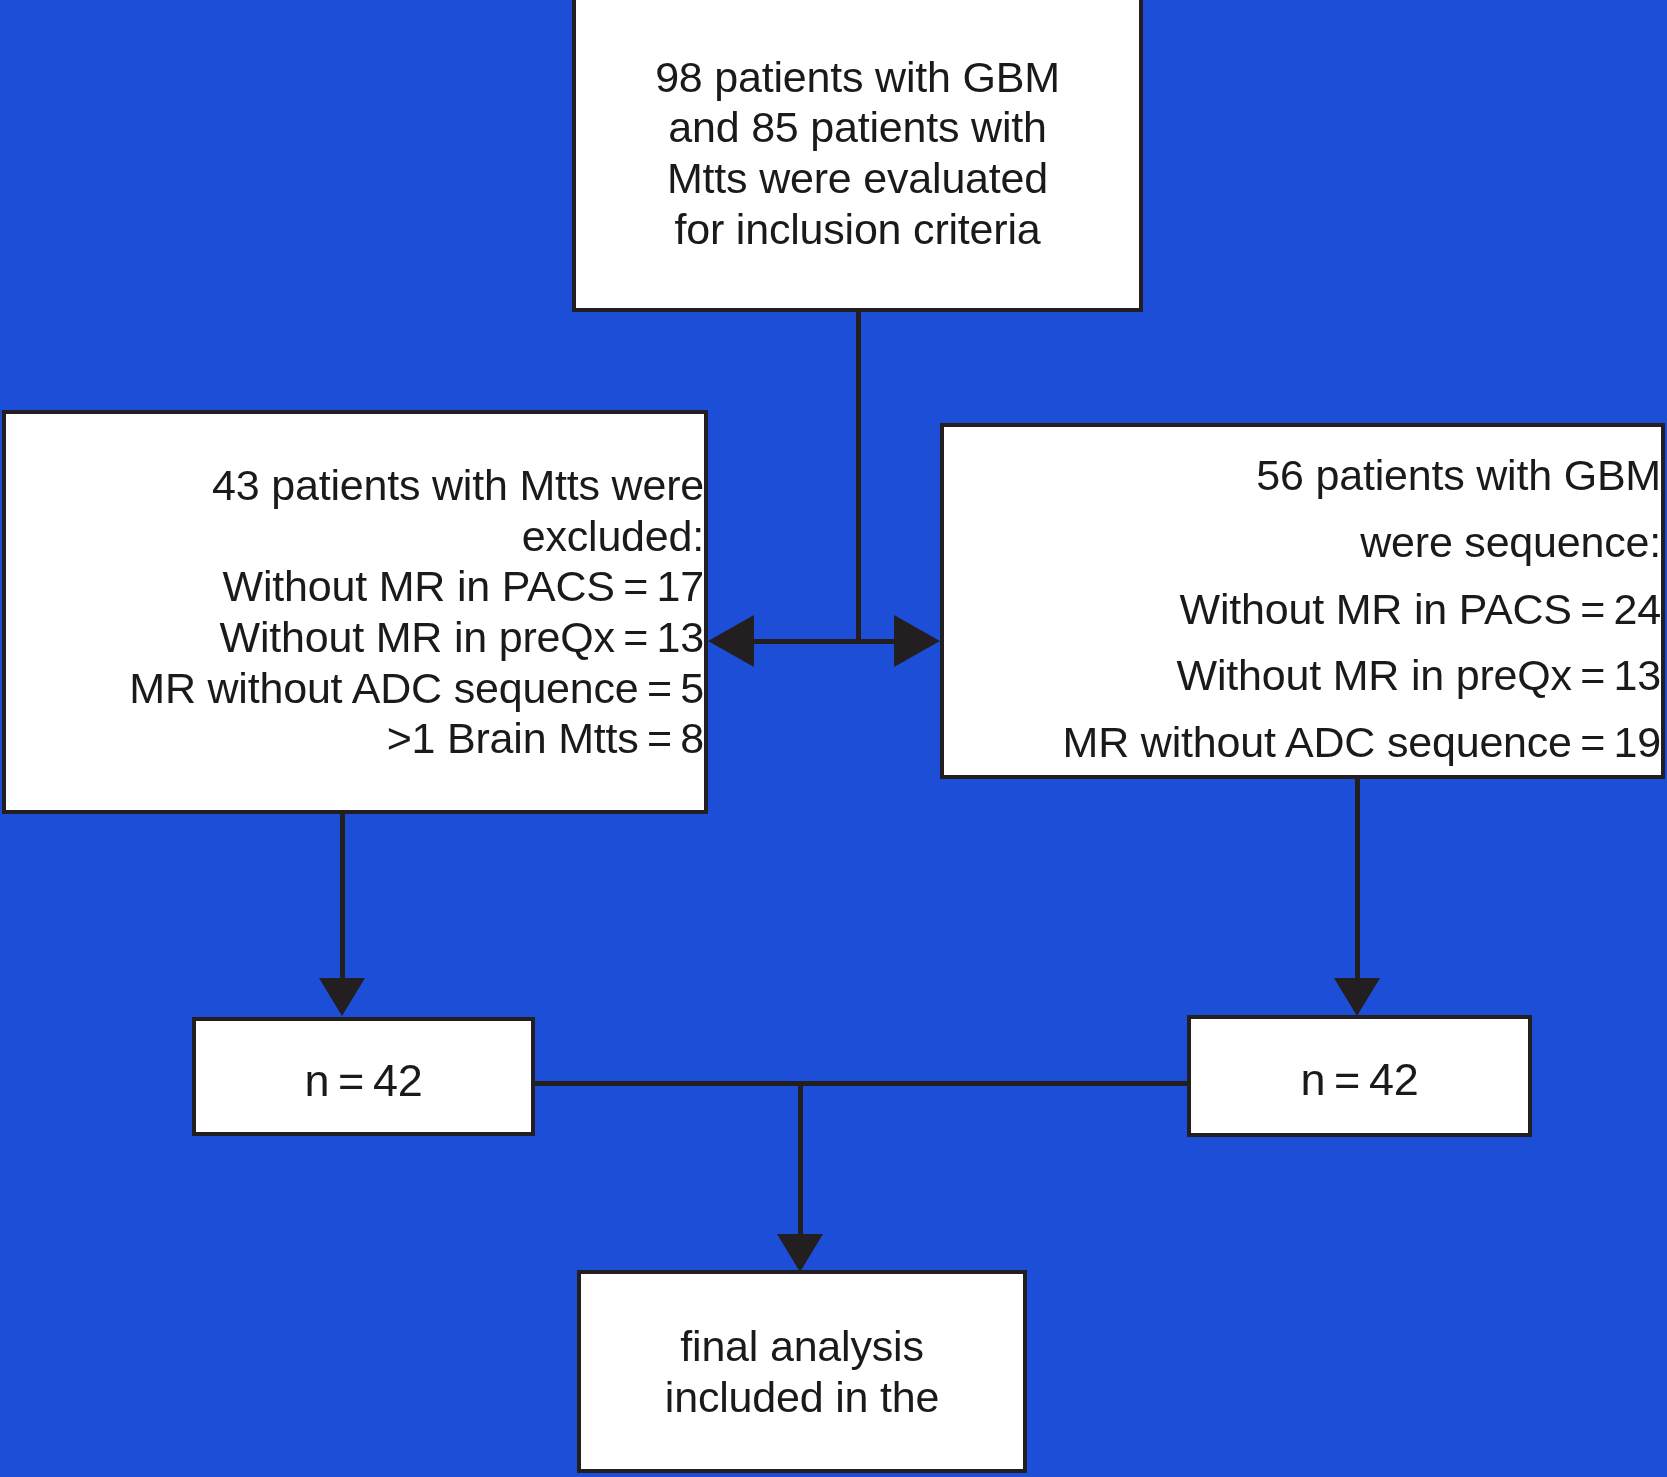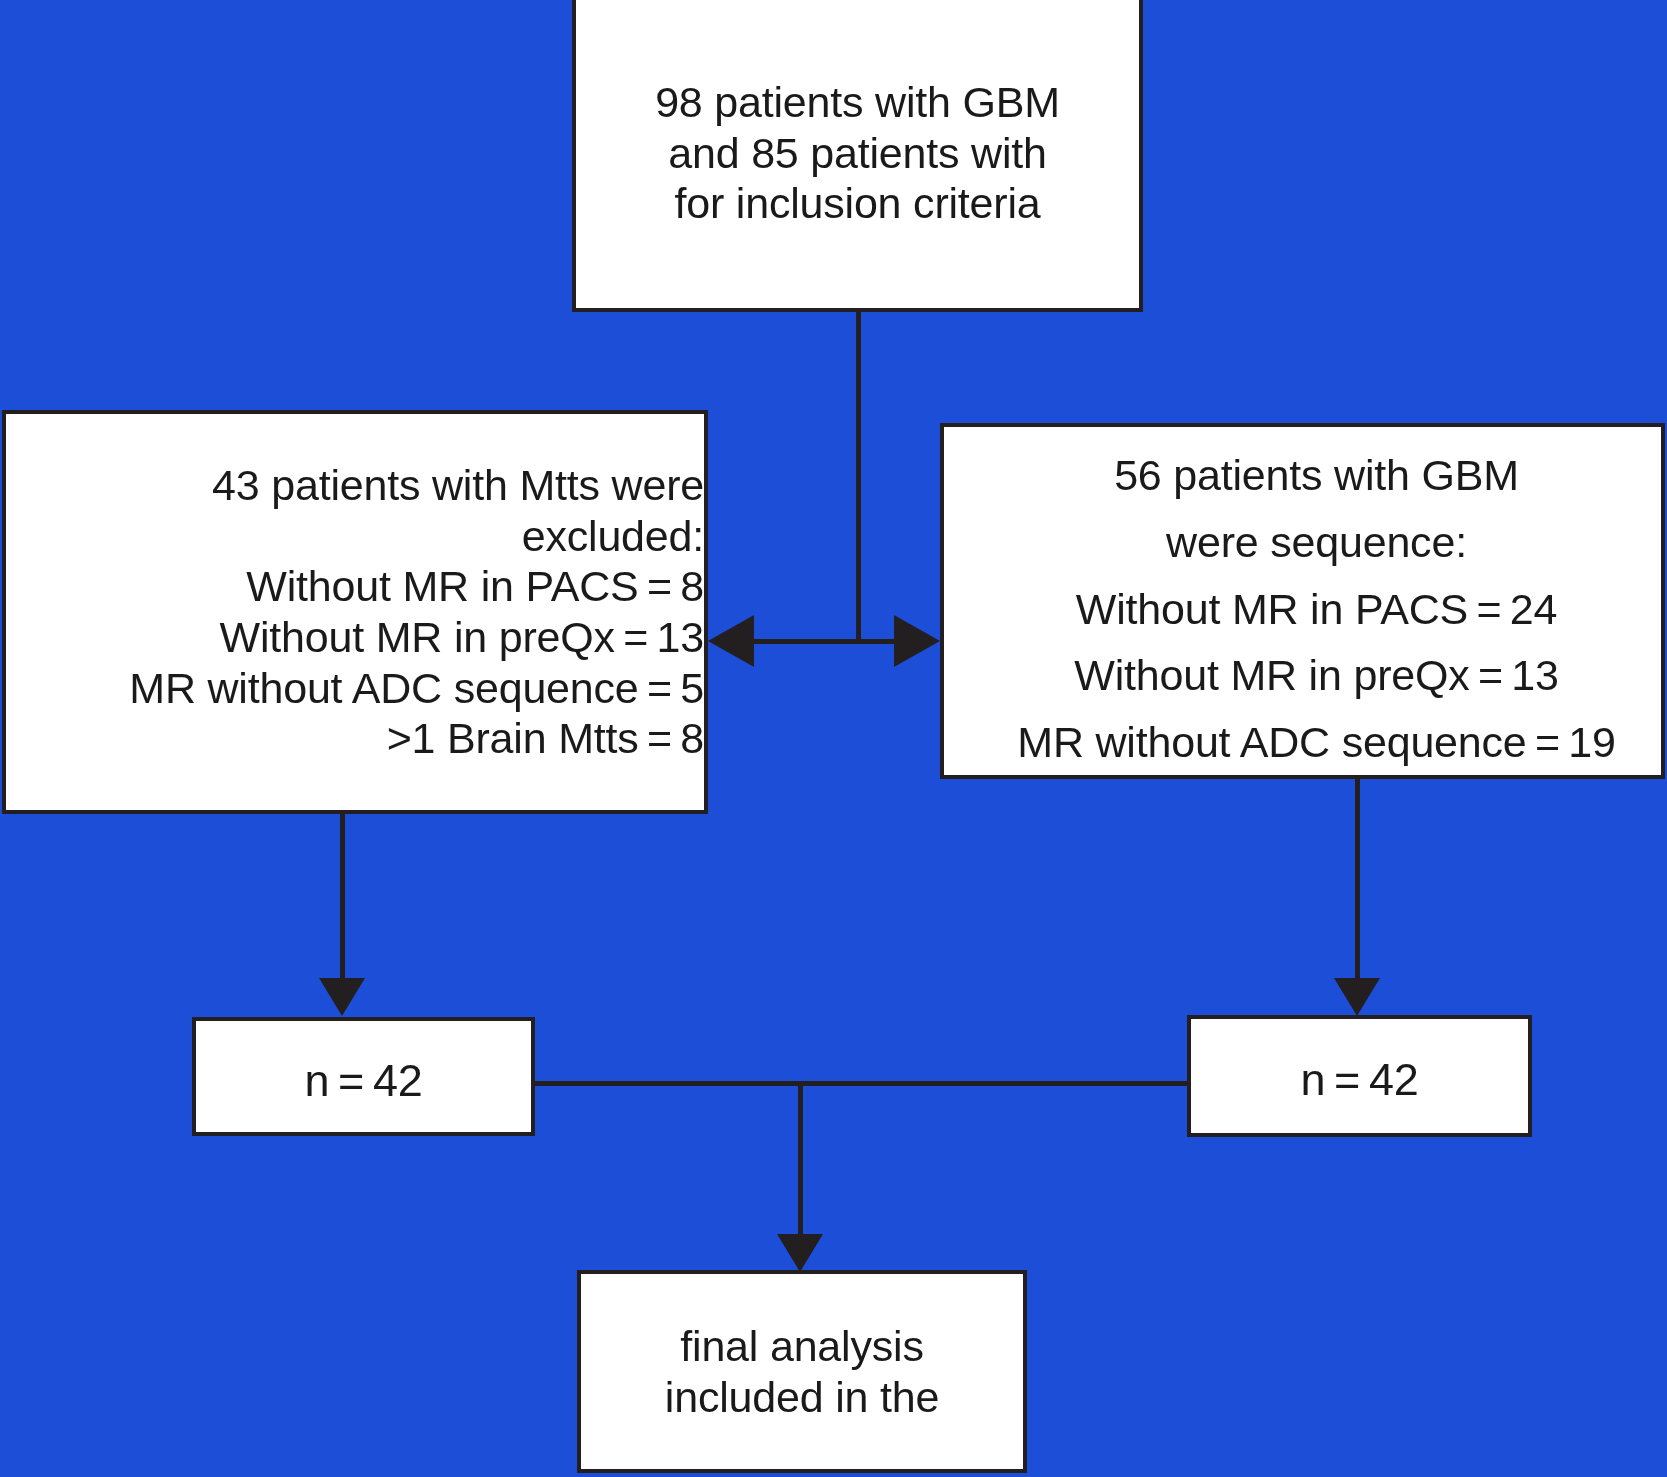--- a/index.html
+++ b/index.html
@@ -53,21 +53,21 @@
   #node-excl-mtts .line { text-align: right; }
 
   
   #node-excl-gbm {
     left: 940px;
     top: 423px;
     width: 725px;
     height: 356px;
     padding: 0 0 0 28px;
   }
-  #node-excl-gbm .line { text-align: center; margin-top: 16px; }
+  #node-excl-gbm .line { text-align: right; margin-top: 16px; }
 
   
   #node-n-left {
     left: 192px;
     top: 1017px;
     width: 343px;
     height: 119px;
     align-items: center;
   }
   #node-n-right {
@@ -149,27 +149,28 @@
   <div class="vline" style="left:1355px; top:779px; height:200px;"></div>
   <div class="arrow-down" style="left:1334px; top:978px;"></div>
 
   <div class="hline" style="left:533px; top:1081px; width:656px;"></div>
   <div class="vline" style="left:798px; top:1081px; height:155px;"></div>
   <div class="arrow-down" style="left:777px; top:1234px;"></div>
 
   <div class="node" id="node-screened">
     <div class="line">98 patients with GBM</div>
     <div class="line">and 85 patients with</div>
+    <div class="line">Mtts were evaluated</div>
     <div class="line">for inclusion criteria</div>
   </div>
 
   <div class="node" id="node-excl-mtts">
     <div class="line">43 patients with Mtts were</div>
     <div class="line">excluded:</div>
-    <div class="line">Without MR in PACS = 8</div>
+    <div class="line">Without MR in PACS = 17</div>
     <div class="line">Without MR in preQx = 13</div>
     <div class="line">MR without ADC sequence = 5</div>
     <div class="line">&gt;1 Brain Mtts = 8</div>
   </div>
 
   <div class="node" id="node-excl-gbm">
     <div class="line">56 patients with GBM</div>
     <div class="line">were sequence:</div>
     <div class="line">Without MR in PACS = 24</div>
     <div class="line">Without MR in preQx = 13</div>

